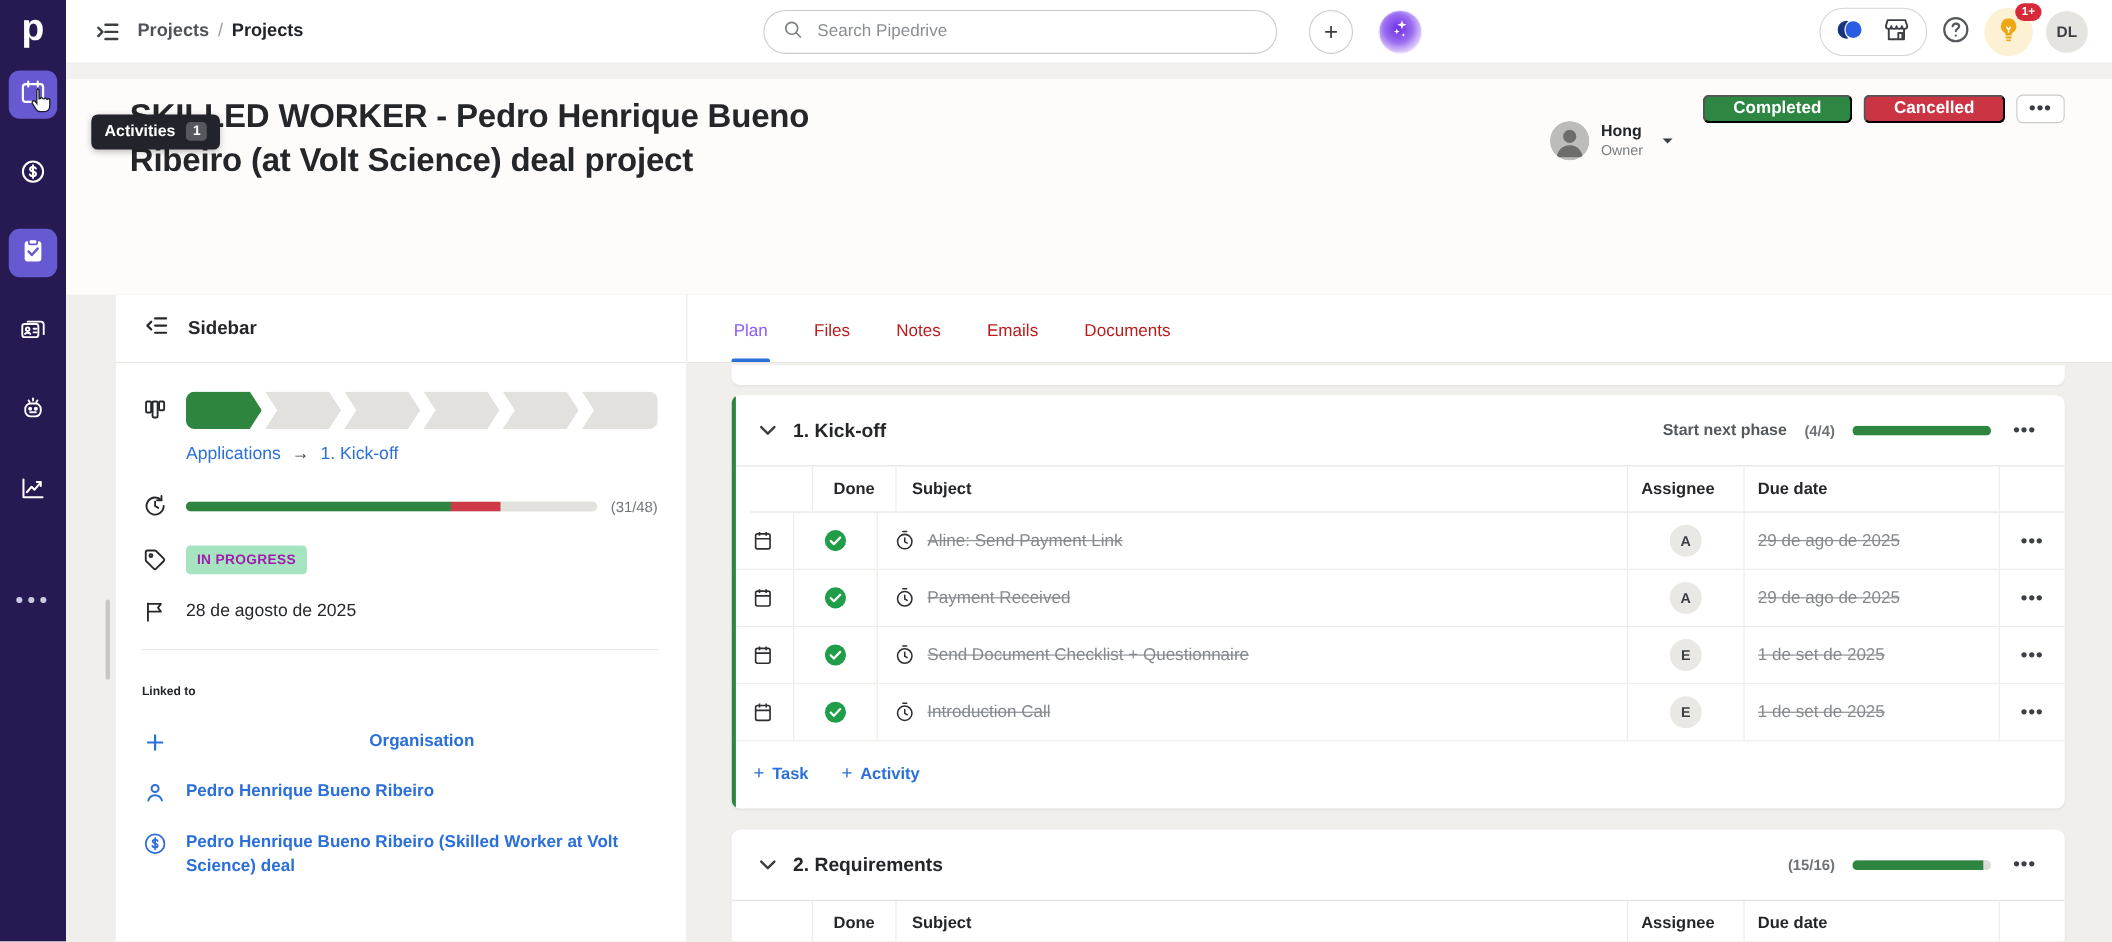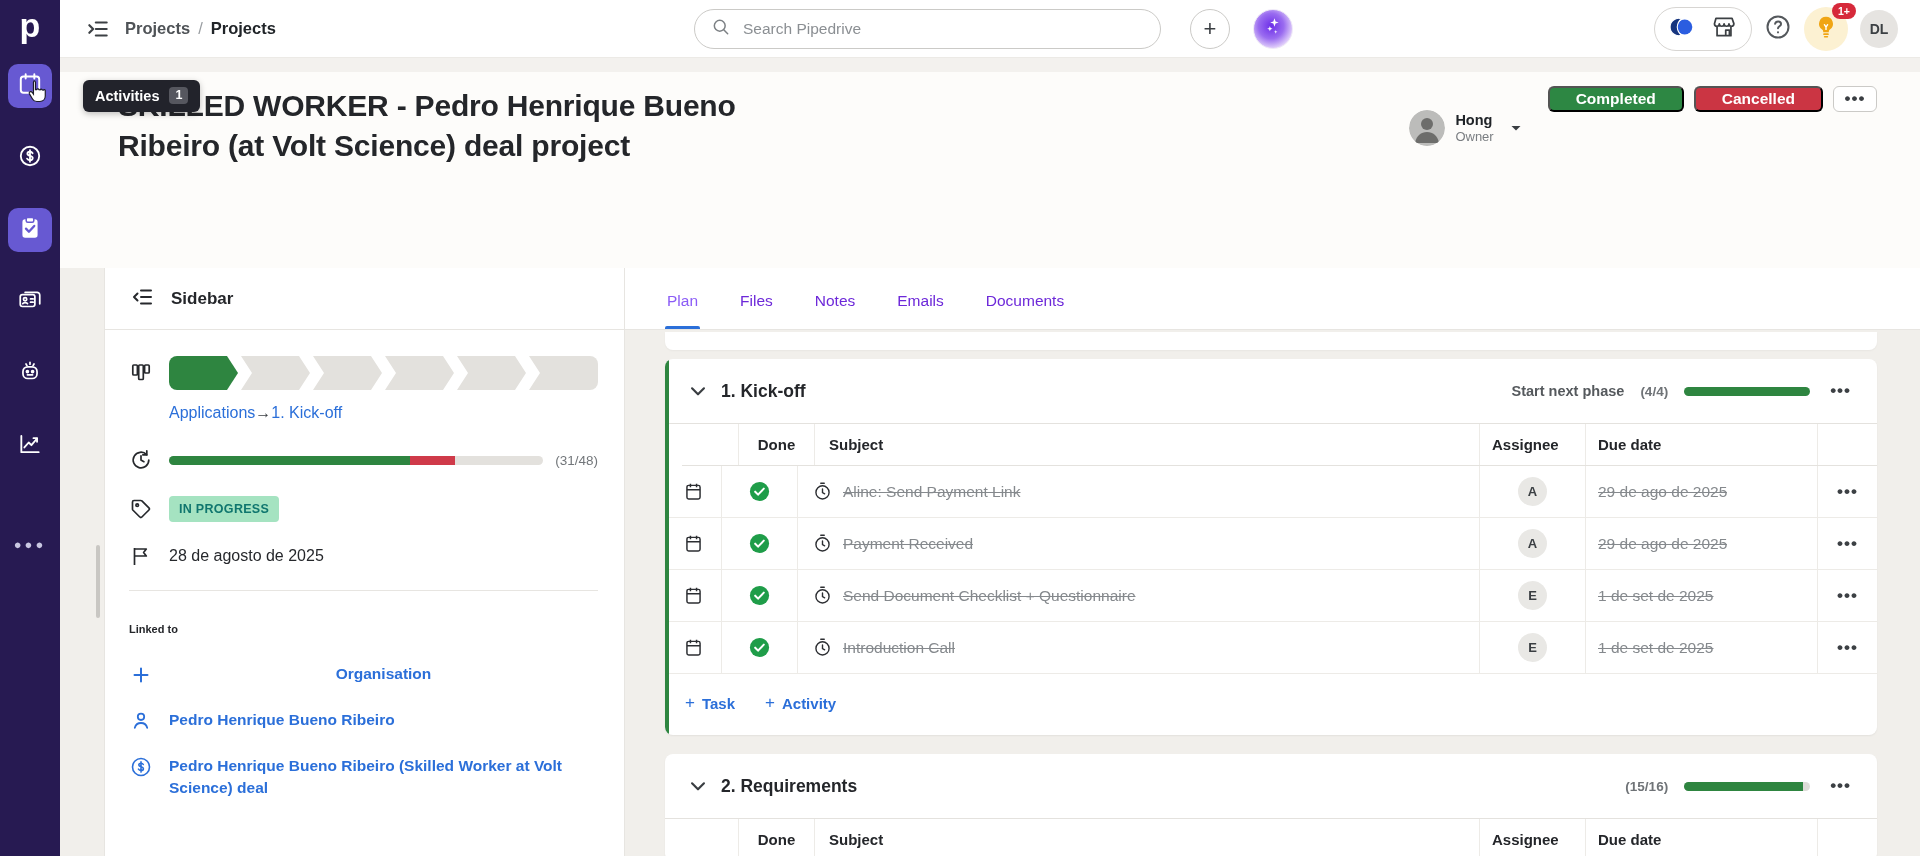--- a/index.html
+++ b/index.html
@@ -72,50 +72,50 @@
   .ficon { width:24px; height:24px; margin-right:16px; flex-shrink:0; }
   .ficon svg { width:24px; height:24px; }
   .fbody { flex:1; min-width:0; }
 
   .phasebar { display:flex; height:34px; }
   .seg { flex:1; background:#e3e1dd; margin-right:3px; clip-path:polygon(0 0, calc(100% - 11px) 0, 100% 50%, calc(100% - 11px) 100%, 0 100%, 11px 50%); }
   .seg.first { clip-path:polygon(0 0, calc(100% - 11px) 0, 100% 50%, calc(100% - 11px) 100%, 0 100%); border-radius:8px 0 0 8px; }
   .seg.last { clip-path:polygon(0 0, 100% 0, 100% 100%, 0 100%, 11px 50%); border-radius:0 8px 8px 0; margin-right:0; }
   .seg.done { background:#2e8540; }
 
-  .phase-link-row { margin:14px 0 26px 40px; font-size:16px; display:flex; align-items:center; }
+  .phase-link-row { margin:14px 0 26px 40px; font-size:16px; display:flex; gap:10px; align-items:center; }
   .phase-link-row a, .blue-link { color:#2b6fd9; text-decoration:none; font-weight:500; cursor:pointer; }
   .arrow-glyph { color:#3a3e42; }
 
   .progress-row { margin-bottom:24px; }
   .track { flex:1; height:9px; border-radius:5px; background:#e3e1dd; overflow:hidden; display:flex; }
   .track .fill-green { background:#2e8540; height:100%; }
   .track .fill-red { background:#cf3a49; height:100%; }
   .count-label { margin-left:12px; font-size:13.5px; color:#72767a; white-space:nowrap; }
 
   .label-row { margin-bottom:22px; }
-  .status-badge { display:inline-block; background:#a5e3c1; color:#0f766e; font-size:12.5px; font-weight:bold; padding:6px 10px; border-radius:4px; letter-spacing:0.3px; }
+  .status-badge { display:inline-block; background:#a5e3c1; color:#a21caf; font-size:12.5px; font-weight:bold; padding:6px 10px; border-radius:4px; letter-spacing:0.3px; }
 
   .dates-row { display:flex; margin-bottom:22px; align-items:flex-start; }
   .date-col { display:flex; align-items:flex-start; }
   .date-col.c1 { width:244px; }
   .date-text { font-size:16px; line-height:23px; color:#26282c; max-width:155px; }
 
   .divider { border-top:1px solid #e7e5e1; margin:0 0 32px 0; }
 
   .linked-head { font-size:11px; font-weight:bold; color:#24262a; margin-bottom:28px; }
   .linked-row { display:flex; align-items:flex-start; margin-bottom:22px; }
   .linked-row .ficon { margin-top:0; }
   .linked-row a { font-size:15.5px; font-weight:bold; line-height:22px; }
   .org-label { flex:1; text-align:center; }
 
   
   .main { flex:1; display:flex; flex-direction:column; min-width:0; }
   .tabs { height:62px; background:#fff; border-bottom:1px solid #e7e5e1; display:flex; align-items:flex-end; gap:38px; padding-left:40px; flex-shrink:0; }
-  .tab { font-size:15.5px; color:#6d28d9; padding:0 2px 19px; position:relative; cursor:pointer; }
+  .tab { font-size:15.5px; color:#b91c1c; padding:0 2px 19px; position:relative; cursor:pointer; }
   .tab.active { color:#8b5cf6; font-weight:400; }
   .tab.active::after { content:""; position:absolute; left:0; right:0; bottom:0; height:3px; background:#2b6fd9; border-radius:2px 2px 0 0; }
 
   .scroll { flex:1; overflow:hidden; padding:2px 43px 0 40px; }
   .sliver { height:18px; background:#fff; border-radius:0 0 8px 8px; margin-bottom:9px; box-shadow:0 1px 2px rgba(0,0,0,.04); }
   .card { background:#fff; border-radius:8px; box-shadow:0 1px 2px rgba(0,0,0,.06); margin-bottom:19px; position:relative; overflow:hidden; }
   .card.green-edge::before { content:""; position:absolute; left:0; top:0; bottom:0; width:4px; background:#2e8540; }
 
   .phase-head { height:64px; display:flex; align-items:center; padding:0 22px 0 20px; }
   .chev { width:26px; height:26px; margin-right:10px; cursor:pointer; flex-shrink:0; }
@@ -138,21 +138,21 @@
   .subject-cell { gap:10px; padding-left:14px; }
   .strike { font-size:15.5px; color:#85898d; text-decoration:line-through; white-space:nowrap; overflow:hidden; text-overflow:ellipsis; }
   .chip { width:29px; height:29px; border-radius:50%; background:#e9e8e5; color:#3a3e42; font-size:13px; font-weight:bold; display:flex; align-items:center; justify-content:center; }
   .check { width:23px; height:23px; cursor:pointer; }
 
   .tfoot { display:flex; gap:30px; padding:19px 0 22px 20px; }
   .addlink { display:flex; align-items:center; gap:7px; color:#2b6fd9; font-size:15px; font-weight:bold; cursor:pointer; }
   .addlink .plus { font-size:17px; font-weight:normal; }
 
   
-  .tooltip { position:absolute; left:83px; top:80px; background:#22232b; color:#fff; border-radius:6px; padding:7px 12px 8px; display:flex; align-items:center; gap:10px; font-size:14.5px; font-weight:bold; z-index:9; box-shadow:0 2px 6px rgba(0,0,0,.25); }
+  .tooltip { position:absolute; left:83px; top:104px; background:#22232b; color:#fff; border-radius:6px; padding:7px 12px 8px; display:flex; align-items:center; gap:10px; font-size:14.5px; font-weight:bold; z-index:9; box-shadow:0 2px 6px rgba(0,0,0,.25); }
   .tooltip .tbadge { background:#56575f; border-radius:4px; padding:1px 6px 2px; font-size:12.5px; }
   a { text-decoration:none; }
 </style>
 </head>
 <body>
 
 <div class="app">
 
   <aside class="leftnav">
     <div class="logo">p</div>

